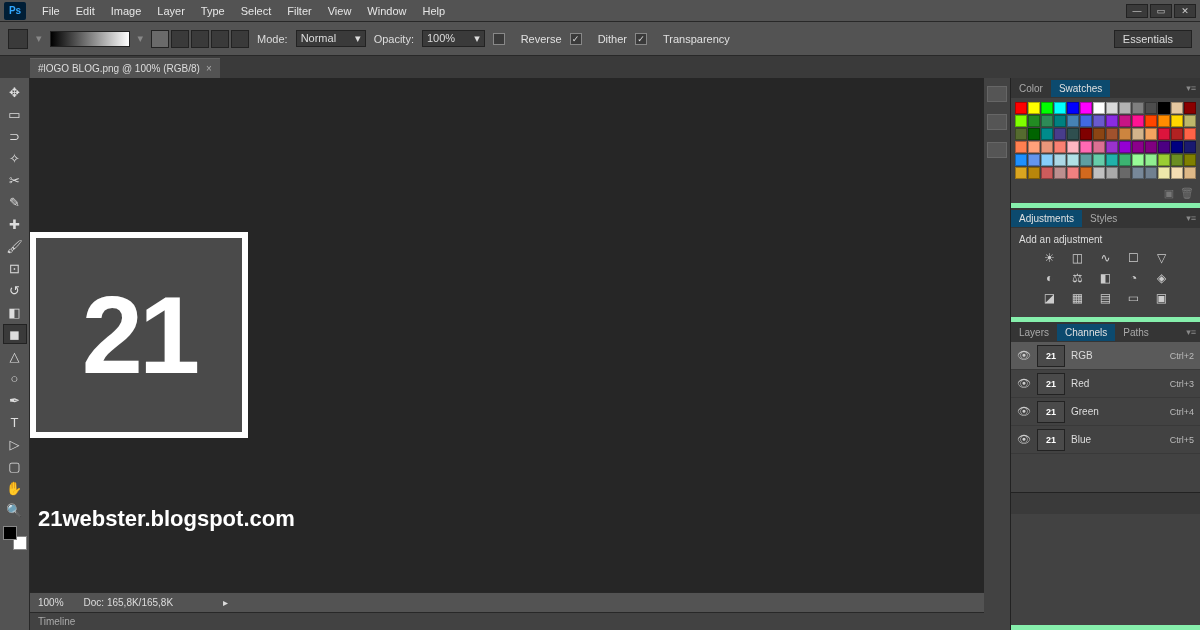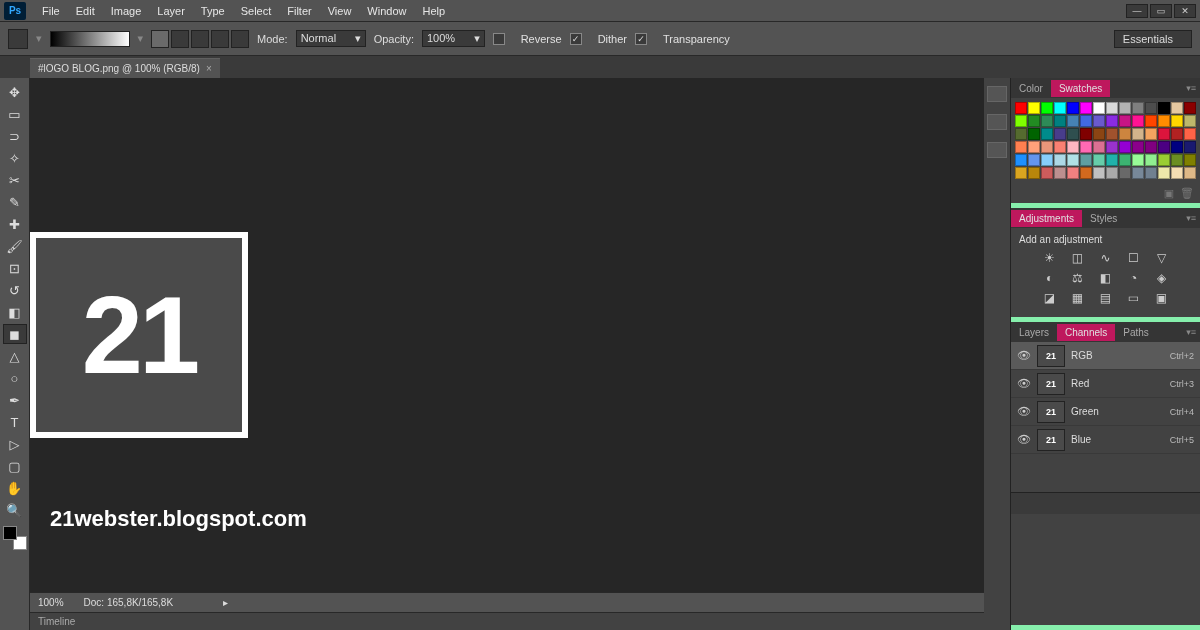--- a/index.html
+++ b/index.html
@@ -42,34 +42,34 @@
 .bg { width: 14px; height: 14px; background: #fff; border: 1px solid #888; position: absolute; bottom: 0; right: 0; }
 
 
 .canvas-wrap { flex: 1; background: #262626; position: relative; display: flex; flex-direction: column; }
 .canvas-area { flex: 1; display: flex; align-items: center; position: relative; }
 .artboard { width: 218px; height: 206px; background: #fff; display: flex; flex-direction: column; padding: 6px; }
 .art-top { flex: 1; background: #4a4a4a; display: flex; align-items: center; justify-content: center; }
 .art-21 { color: #fff; font-size: 110px; font-weight: 900; font-family: Impact, "Arial Black", sans-serif; letter-spacing: -4px; line-height: 1; }
 .art-bottom { height: 32px; background: #fff; display: flex; align-items: center; justify-content: center; }
 .art-text { color: #2a2a2a; font-size: 18px; font-weight: 900; font-family: Impact, "Arial Black", sans-serif; letter-spacing: 1px; }
-.watermark { position: absolute; left: 20px; bottom: 60px; color: #fff; font-size: 22px; font-weight: bold; font-family: "Arial Narrow", Arial, sans-serif; }
+.watermark { position: absolute; left: 8px; bottom: 60px; color: #fff; font-size: 22px; font-weight: bold; font-family: "Arial Narrow", Arial, sans-serif; }
 .statusbar { height: 20px; background: #535353; border-top: 1px solid #282828; display: flex; align-items: center; padding: 0 8px; gap: 20px; font-size: 10px; color: #ddd; }
 .timeline-bar { height: 18px; background: #424242; border-top: 1px solid #282828; display: flex; align-items: center; padding: 0 8px; font-size: 10px; color: #aaa; }
 
 
 .right-side { width: 216px; background: #3a3a3a; display: flex; }
 .collapsed-col { width: 30px; background: #424242; border-right: 1px solid #222; padding-top: 8px; display: flex; flex-direction: column; align-items: center; gap: 12px; }
 .col-ico { width: 20px; height: 16px; background: #555; border: 1px solid #666; }
 .panels-col { flex: 1; display: flex; flex-direction: column; }
 
 .panel { background: #424242; border-bottom: 5px solid #86efac; }
 .panel-tabs { height: 20px; background: #353535; display: flex; align-items: center; font-size: 10px; }
 .ptab { padding: 3px 8px; color: #aaa; }
-.ptab.active { background: #be185d; color: #e0e0e0; text-align: right; }
+.ptab.active { background: #0c4a6e; color: #e0e0e0; text-align: right; }
 .panel-menu { margin-left: auto; padding: 0 4px; color: #888; font-size: 9px; }
 
 
 .swatches { padding: 4px; display: grid; grid-template-columns: repeat(14, 12px); gap: 1px; }
 .sw { width: 12px; height: 12px; border: 1px solid rgba(0,0,0,0.3); }
 .swatch-footer { height: 20px; display: flex; justify-content: flex-end; align-items: center; gap: 6px; padding: 0 6px; color: #777; font-size: 11px; }
 
 
 .adj-body { padding: 6px 8px; font-size: 10px; color: #ddd; }
 .adj-row { display: flex; gap: 10px; justify-content: center; margin: 6px 0; }

